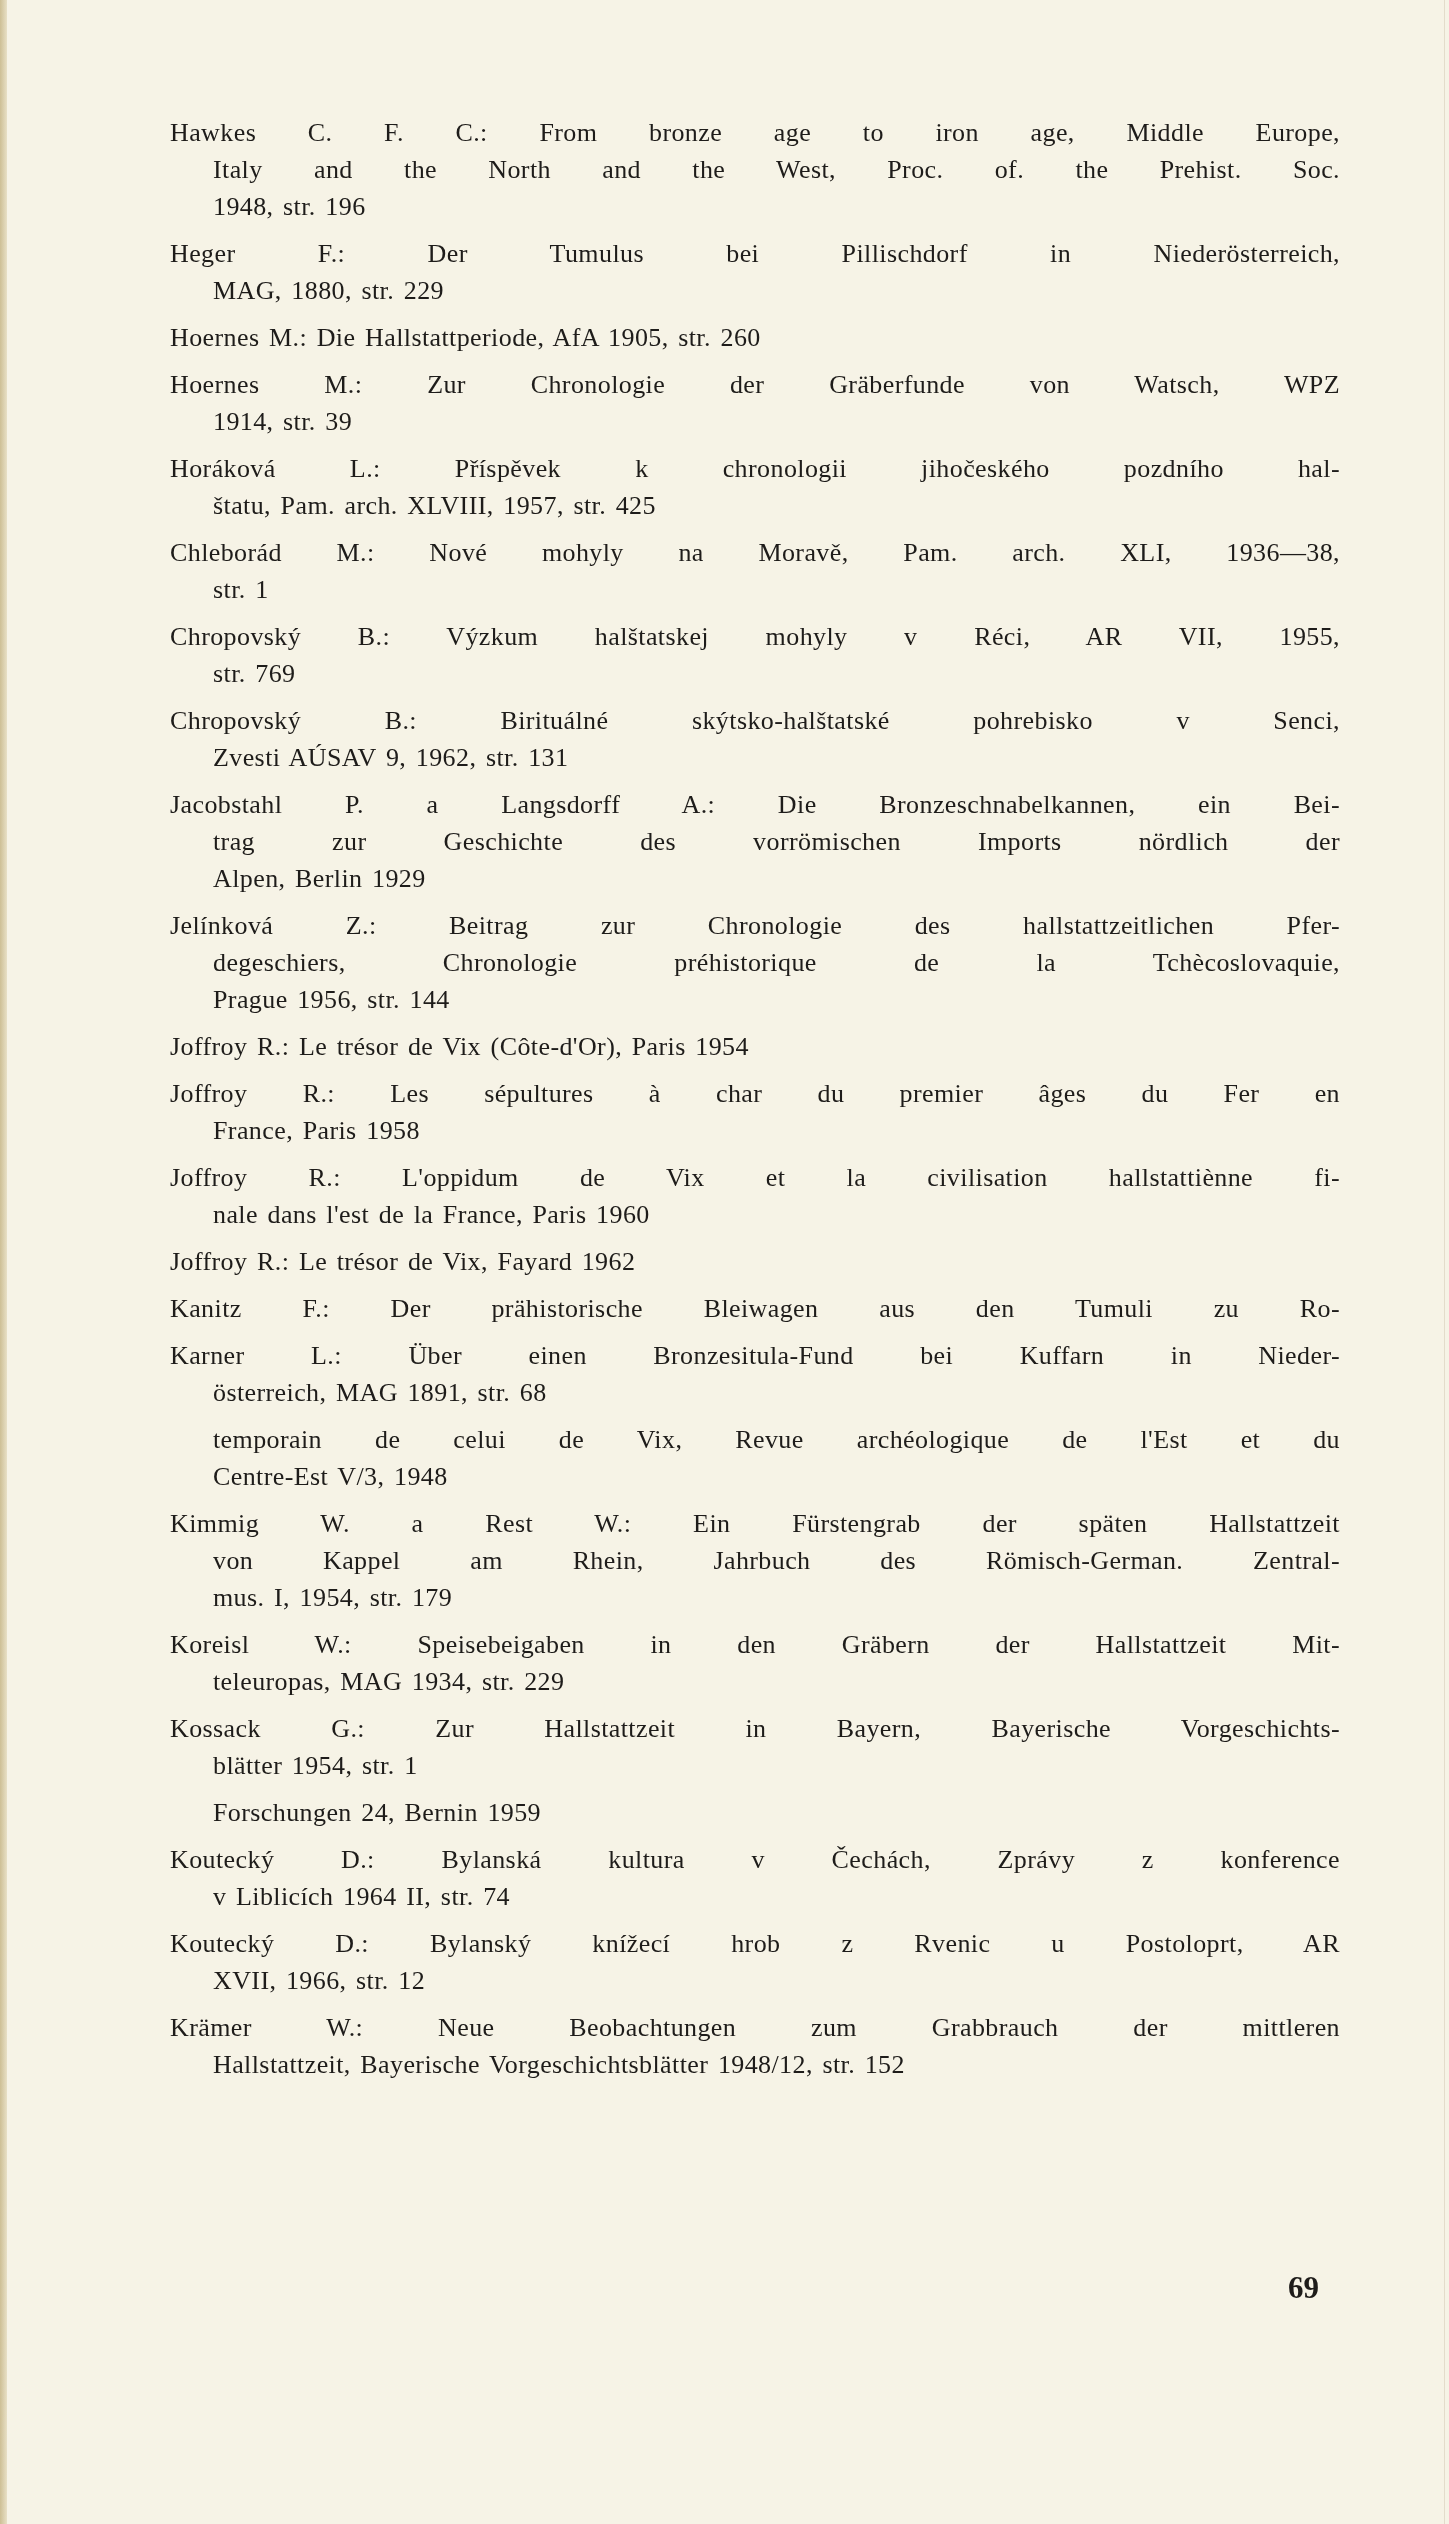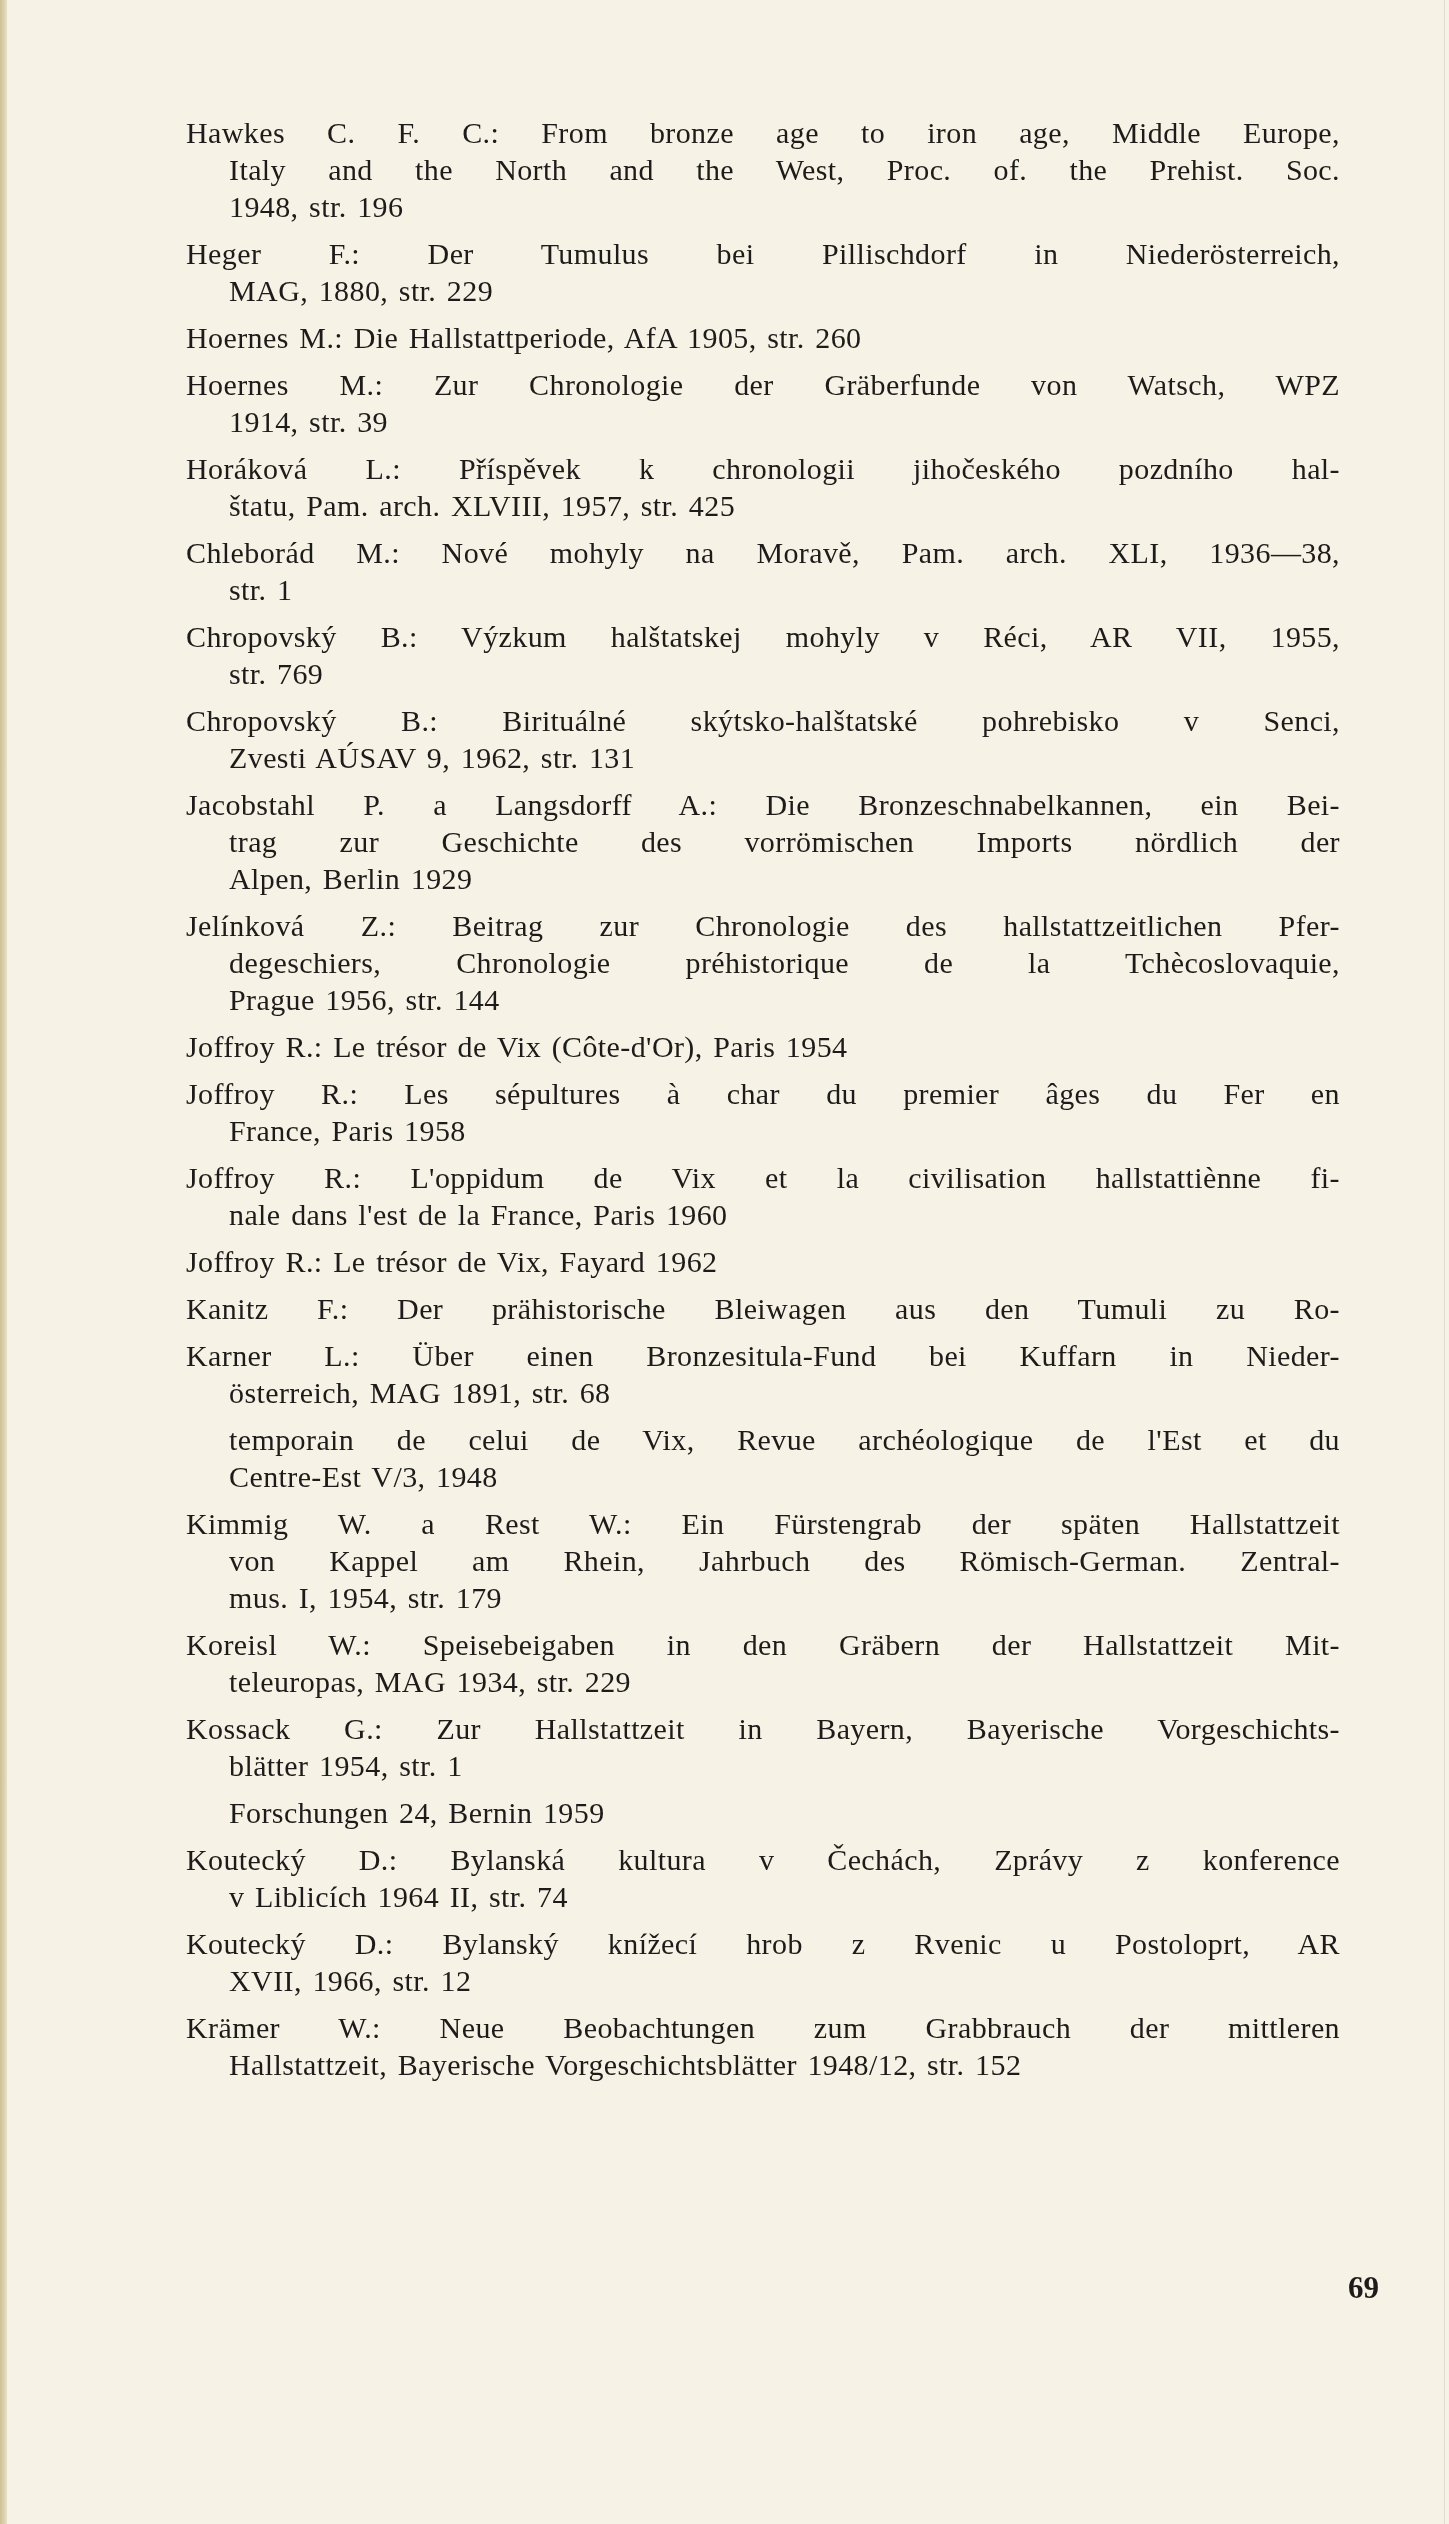--- a/index.html
+++ b/index.html
@@ -23,38 +23,37 @@
   .bibliography {
     position: absolute;
     left: 170px;
     top: 114px;
     width: 1170px;
   }
   .entry {
     margin: 0 0 10px 0;
   }
   .line {
-    font-size: 30px;
+    font-size: 26px;
     line-height: 37px;
     height: 37px;
     white-space: nowrap;
     letter-spacing: 0.4px;
     word-spacing: 2.7px;
-    margin-left: 16px;
   }
   .line.justify {
     white-space: normal;
     text-align: justify;
     text-align-last: justify;
     overflow: hidden;
   }
   .line.indent { padding-left: 43px; }
   .page-number {
     position: absolute;
-    left: 1348px;
+    left: 1288px;
     top: 2270px;
     font-size: 31px;
     font-weight: bold;
     line-height: 36px;
     color: #1e1c1a;
   }
 </style>
 </head>
 <body>
 

